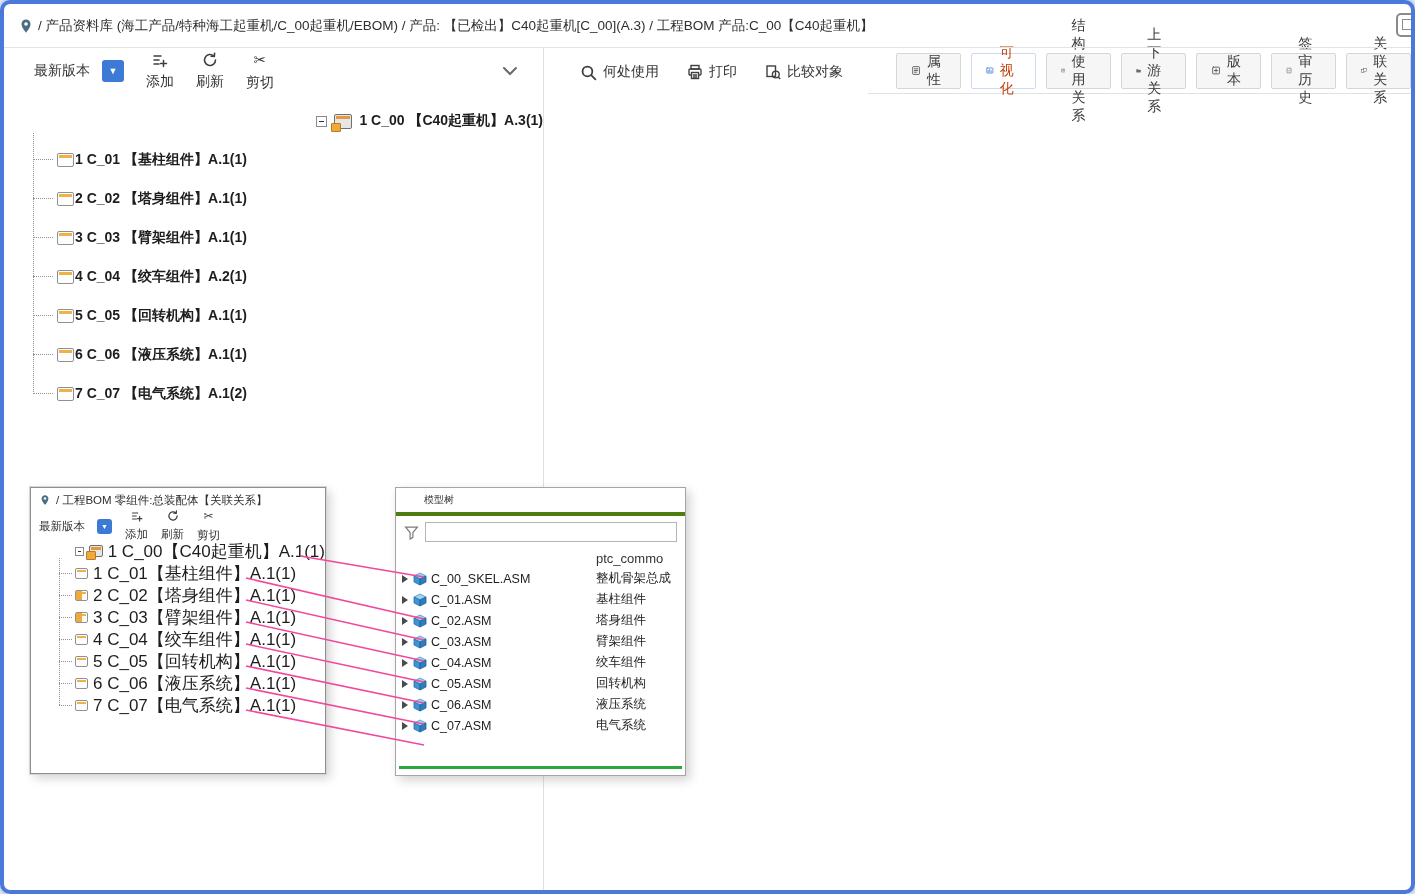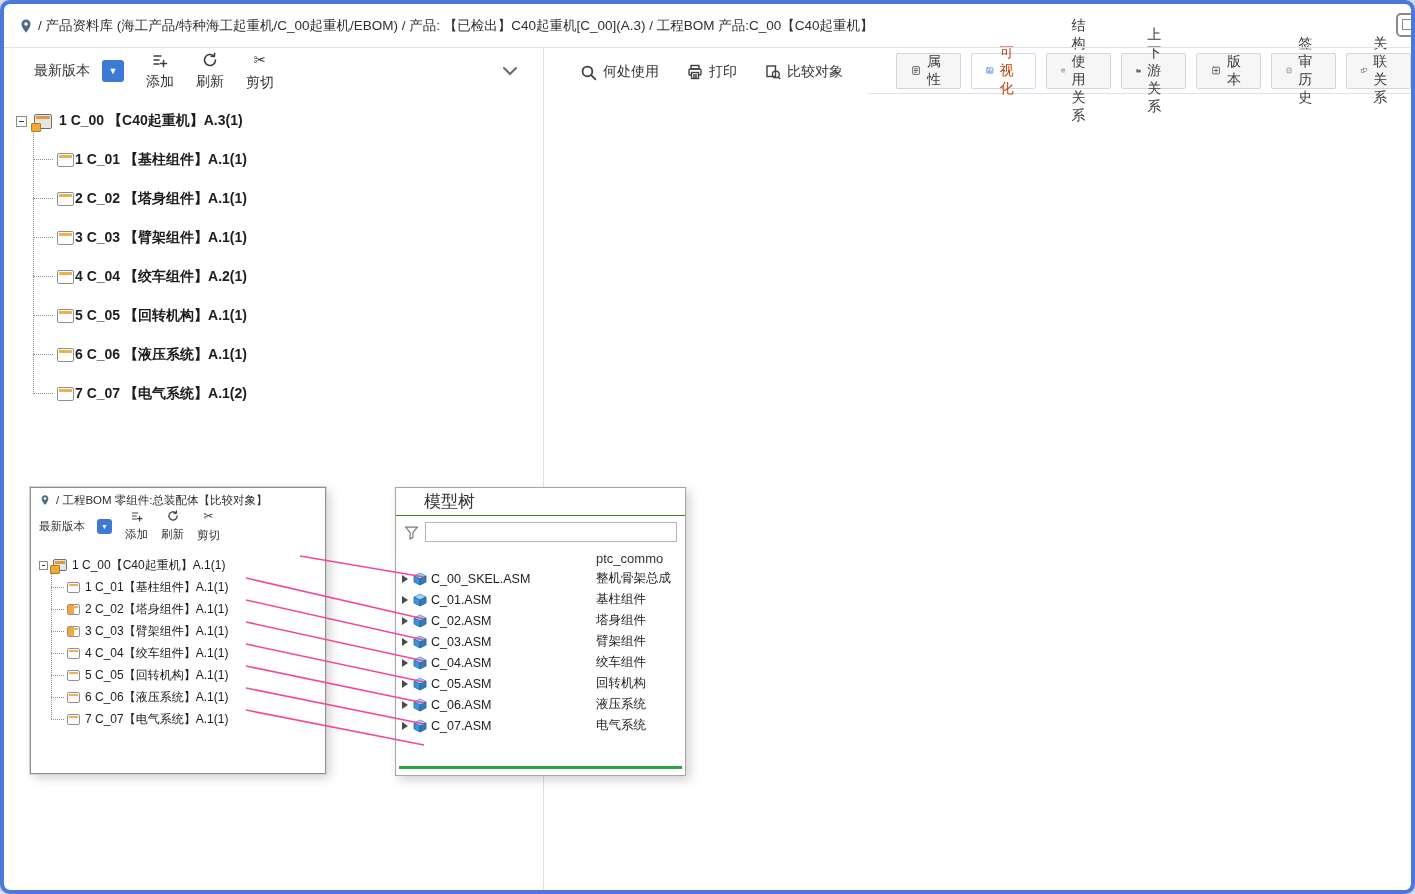--- a/index.html
+++ b/index.html
@@ -28,21 +28,21 @@
   .ltoolbar { height:46px; display:flex; align-items:center; padding:0 18px 0 30px; gap:22px;
               font-size:14px; color:#333; }
   .combo { display:flex; align-items:center; gap:12px; }
   .dd-btn { width:22px; height:22px; background:#3d7ad6; border-radius:3px; color:#fff;
             display:flex; align-items:center; justify-content:center; font-size:9px; }
   .tbtn { display:flex; align-items:center; gap:5px; cursor:default;flex-direction:column; }
   .chev-end { margin-left:auto; margin-right:6px; }
 
   
   .tree { padding:8px 0 0 12px; font-size:14px; font-weight:600; color:#1d1d1d; flex:1; }
-  .troot { display:flex; align-items:center; height:38px; gap:7px; }
+  .troot { display:flex; align-items:center; height:38px; gap:7px;justify-content:flex-end; }
   .tkids { position:relative; margin-left:17px; }
   .tkids::before { content:''; position:absolute; left:0; top:-7px; bottom:19px; border-left:1px dotted #8f8f8f; }
   .trow { display:flex; align-items:center; height:39px; gap:1px; position:relative; padding-left:24px; }
   .trow::before { content:''; position:absolute; left:0; top:19px; width:20px; border-top:1px dotted #8f8f8f; }
 
   .exp { width:11px; height:11px; border:1px solid #8a8a8a; background:#fff; position:relative; flex:none; }
   .exp::before { content:''; position:absolute; left:2px; right:2px; top:4px; height:1px; background:#333; }
 
   .a-ic { width:18px; height:15px; border:1.5px solid #6f6f6f; background:#e6e6e6; border-radius:2px;
           position:relative; flex:none; }
@@ -79,34 +79,34 @@
 
   
   .ov { position:absolute; background:#fff; z-index:30; }
   .ov-bom { left:26px; top:483px; width:296px; height:287px; border:1px solid #8f8f8f;
             outline:1px solid #d6d6d6; box-shadow:4px 4px 10px rgba(0,0,0,.18); }
   .ov-crumb { height:24px; display:flex; align-items:center; gap:5px; padding:0 8px;
               font-size:11.5px; color:#2f2f2f; font-weight:500; }
   .ov-toolbar { height:28px; display:flex; align-items:center; gap:13px; padding:0 8px;
               font-size:11.5px; color:#333; }
   .dd-btn.sm { width:15px; height:15px; font-size:7px; }
-  .ov-tree { font-size:12px; font-weight:500; color:#1d1d1d; padding-left:8px;margin-top:14px; }
+  .ov-tree { font-size:17px; font-weight:500; color:#1d1d1d; padding-left:16px; }
   .ov-tree .troot { height:22px; gap:5px; }
   .ov-tree .tkids { margin-left:12px; }
   .ov-tree .tkids::before { bottom:11px; top:-4px; }
   .ov-tree .trow { height:22px; gap:5px; padding-left:16px; }
   .ov-tree .trow::before { top:11px; width:13px; }
   .ov-tree .exp { width:9px; height:9px; }
   .ov-tree .exp::before { top:3px; }
 
   
   .ov-mt { left:391px; top:483px; width:291px; height:289px; border:1px solid #a5a5a5;
            box-shadow:4px 4px 10px rgba(0,0,0,.18); }
-  .mt-title { height:28px; display:flex; align-items:center; padding-left:28px; font-size:17px;
-              color:#333; border-bottom:1px solid #4d7c0f; }
+  .mt-title { height:28px; display:flex; align-items:center; padding-left:28px; font-size:10px;
+              color:#333; border-bottom:4px solid #4d7c0f; }
   .mt-filter { height:32px; display:flex; align-items:center; gap:6px; padding:0 8px; }
   .mt-filter input { flex:1; height:20px; border:1px solid #b5b5b5; font-size:12px; padding:0 4px; outline:none; }
   .mt-header { height:20px; position:relative; font-size:13px; color:#333; }
   .mt-header span { position:absolute; left:200px; top:3px; white-space:nowrap; }
   .mrow { position:relative; height:21px; display:flex; align-items:center; gap:4px;
           padding-left:6px; font-size:12.5px; color:#222; }
   .mrow .mdesc { position:absolute; left:200px; white-space:nowrap; }
   .tri { width:0; height:0; border-left:6px solid #4a4a4a; border-top:4px solid transparent;
          border-bottom:4px solid transparent; flex:none; margin-right:1px; }
   .tri-ph { width:7px; flex:none; }
@@ -473,21 +473,21 @@
       </div>
     </div>
   </div>
 
   <div class="ov ov-bom">
     <div class="ov-crumb">
       <svg class="ic" width="12" height="12" viewBox="0 0 16 16">
           <path d="M8 1.5c-2.5 0-4.5 2-4.5 4.4C3.5 9.6 8 14.5 8 14.5s4.5-4.9 4.5-8.6C12.5 3.5 10.5 1.5 8 1.5z" fill="#4b6d82"></path>
           <circle cx="8" cy="6" r="1.8" fill="#fff"></circle>
         </svg>
-      <span>/ 工程BOM 零组件:总装配体【比较对象】</span>
+      <span>/ 工程BOM 零组件:总装配体【关联关系】</span>
     </div>
     <div class="ov-toolbar">
       <div class="combo">
         <span>最新版本</span>
         <span class="dd-btn sm">▼</span>
       </div>
       <div class="tbtn">
         <svg class="ic" width="12" height="12" viewBox="0 0 16 16" stroke="#3f3f3f" stroke-width="1.6" fill="none" stroke-linecap="round">
             <line x1="2" y1="4" x2="9" y2="4"></line>
             <line x1="2" y1="8" x2="7" y2="8"></line>

